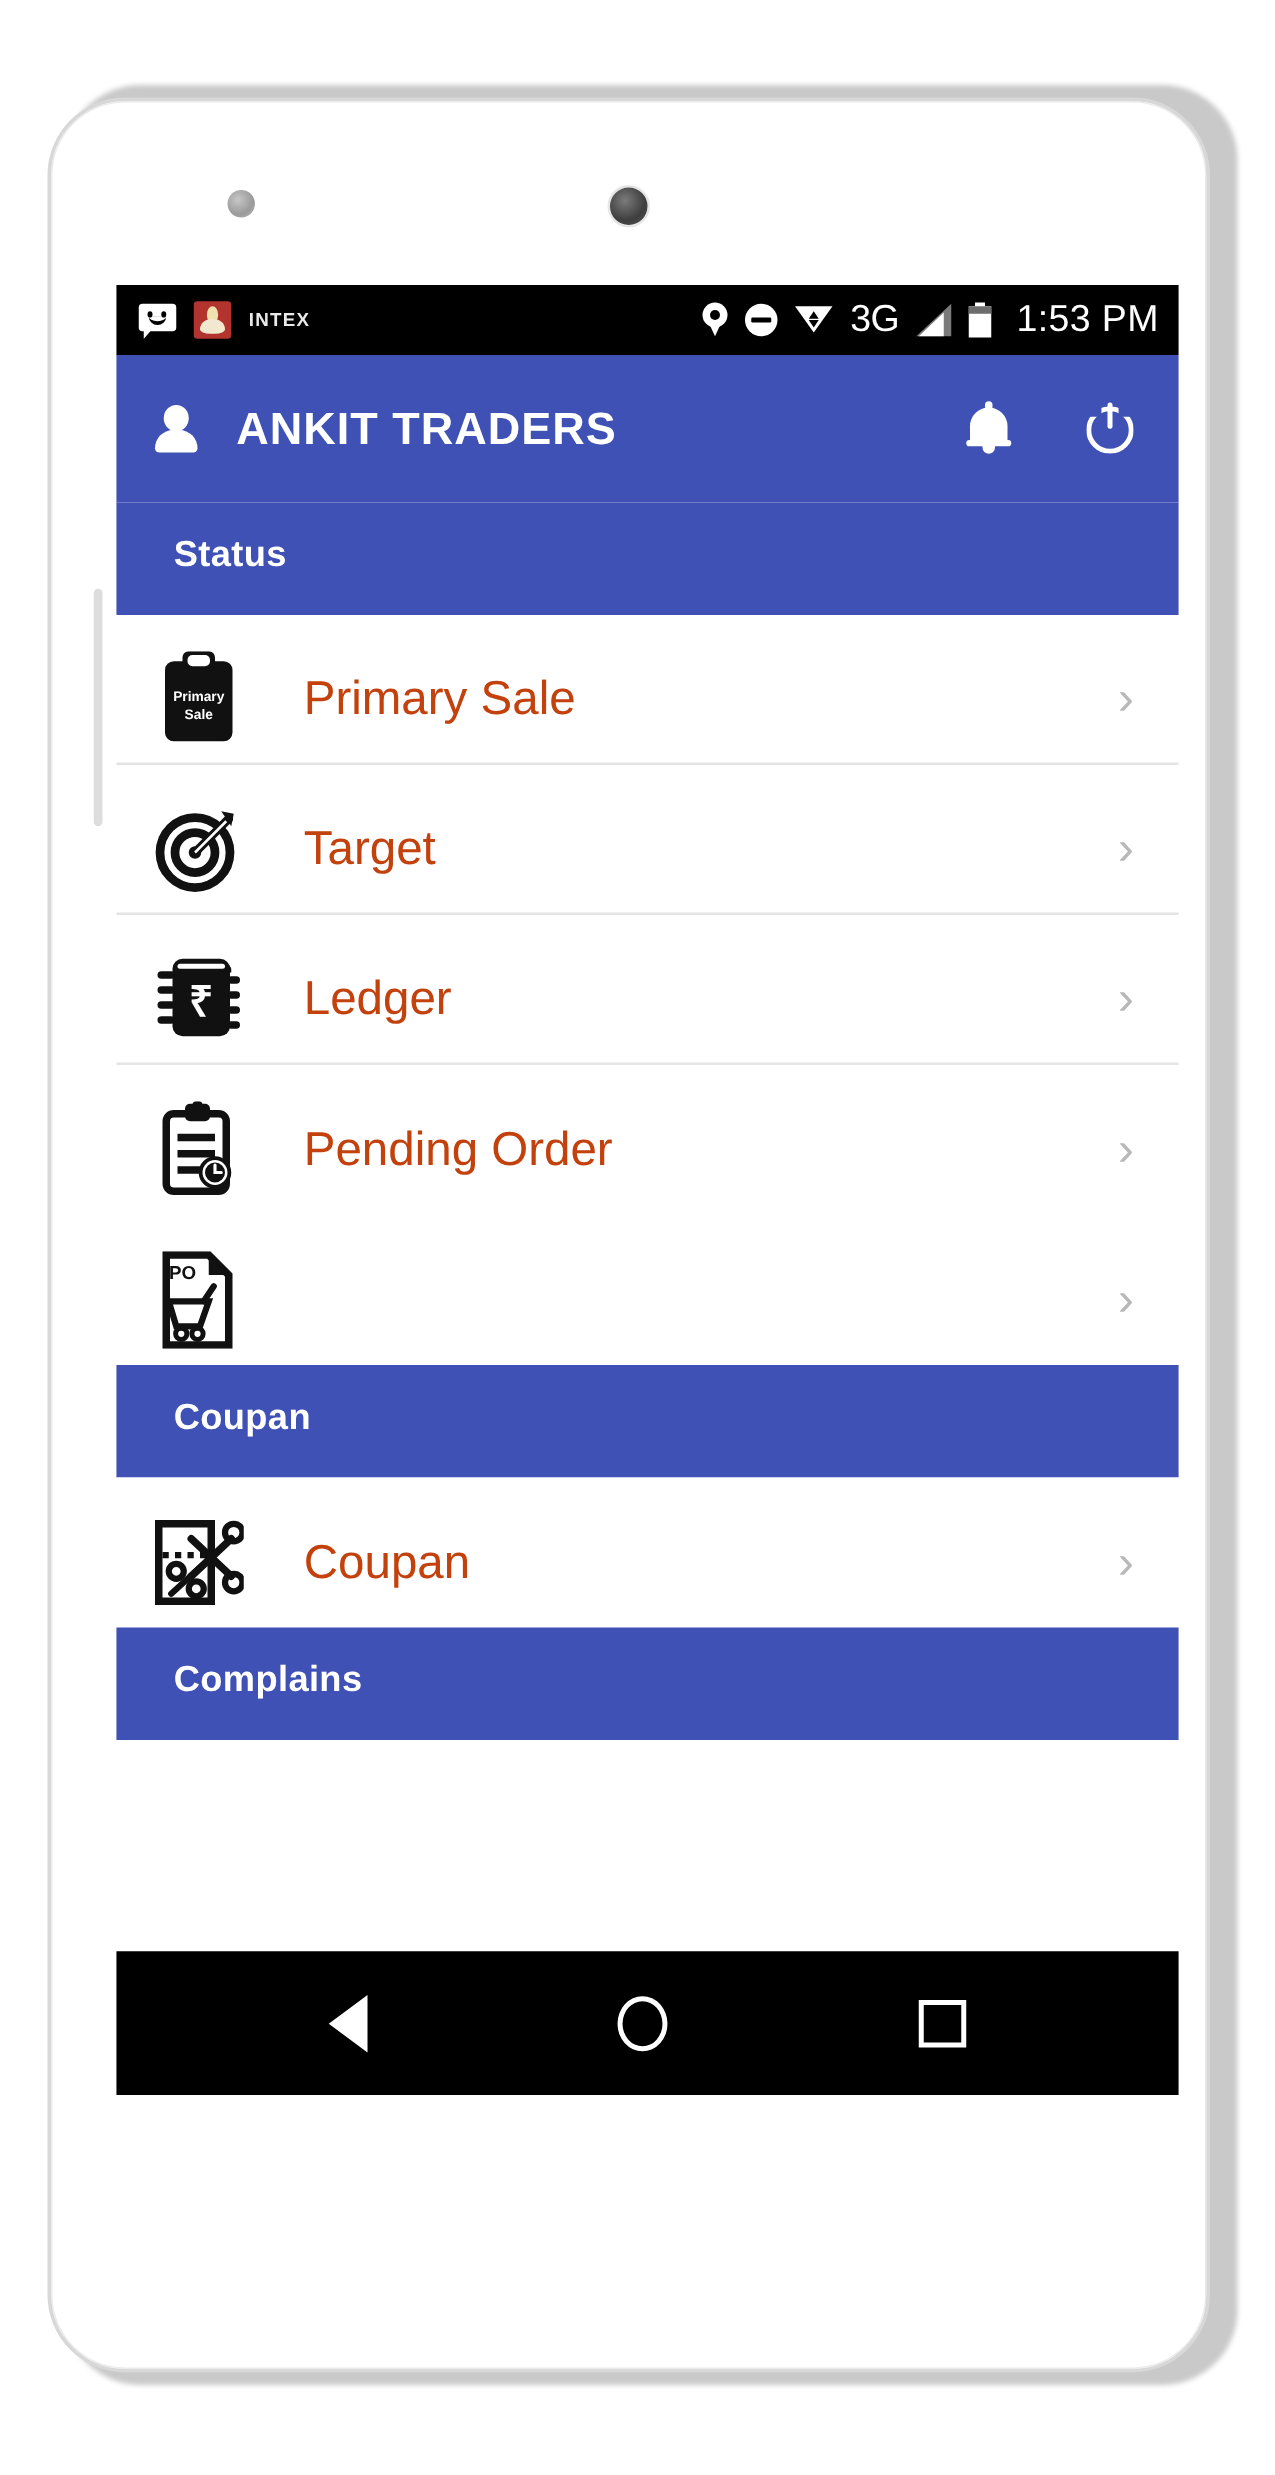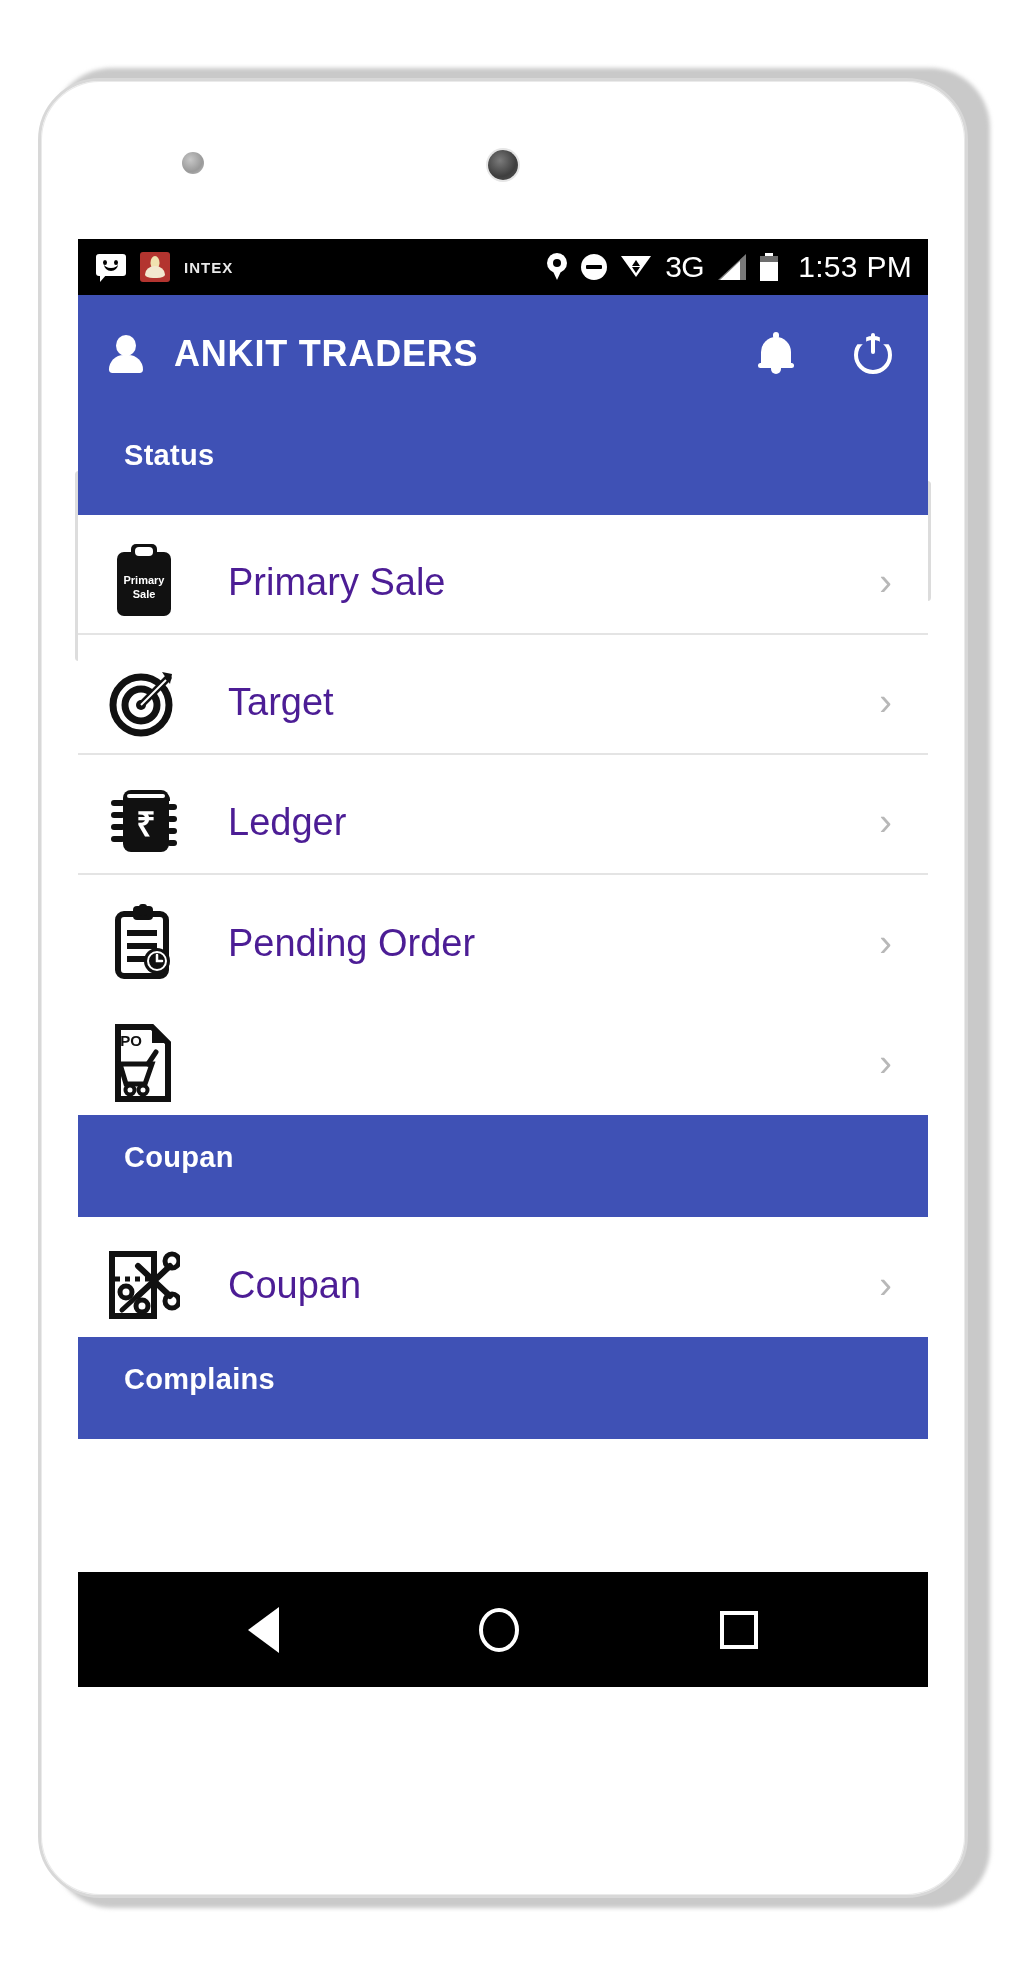--- a/index.html
+++ b/index.html
@@ -63,25 +63,24 @@
     left: 488px; top: 150px;
     width: 30px; height: 30px;
     border-radius: 50%;
     background: radial-gradient(circle at 40% 35%, #7b7b7b, #3e3e3e 60%, #555 100%);
     box-shadow: 0 0 0 2px #e6e6e6;
   }
 
   
   .screen {
     position: absolute;
-    left: 78px; top: 228px;
+    left: 93px; top: 228px;
     width: 850px; height: 1448px;
     background: #ffffff;
     overflow: hidden;
-    margin-top: 11px;
   }
 
   
   .statusbar {
     position: relative;
     height: 56px;
     background: #000000;
     display: flex;
     align-items: center;
     padding: 0 16px 0 18px;
@@ -306,21 +305,21 @@
     position: absolute; left: 17px; top: 0px;
     width: 4px; height: 21px; background: #fff; border-radius: 2px;
   }
 
   
   .section-head {
     background: #3f51b5;
     color: #ffffff;
     font-size: 29px;
     font-weight: bold;
-    padding: 26px 0 43px 46px;
+    padding: 26px 0 31px 46px;
     letter-spacing: 0.3px;
   }
 
   
   .menu-row {
     height: 120px;
     display: flex;
     align-items: center;
     background: #ffffff;
     border-bottom: 2px solid #e4e4e4;
@@ -328,21 +327,21 @@
   }
   .menu-row.last { border-bottom: none; }
   .row-icon {
     width: 92px;
     display: flex;
     justify-content: center;
     align-items: center;
     flex: 0 0 92px;
   }
   .row-label {
-    color: #4c1d95;
+    color: #c2410c;
     font-size: 38px;
     font-weight: 400;
     margin-left: 38px;
     white-space: nowrap;
   }
   .row-chevron {
     margin-left: auto;
     color: #b8b8b8;
     font-size: 38px;
     line-height: 1;

